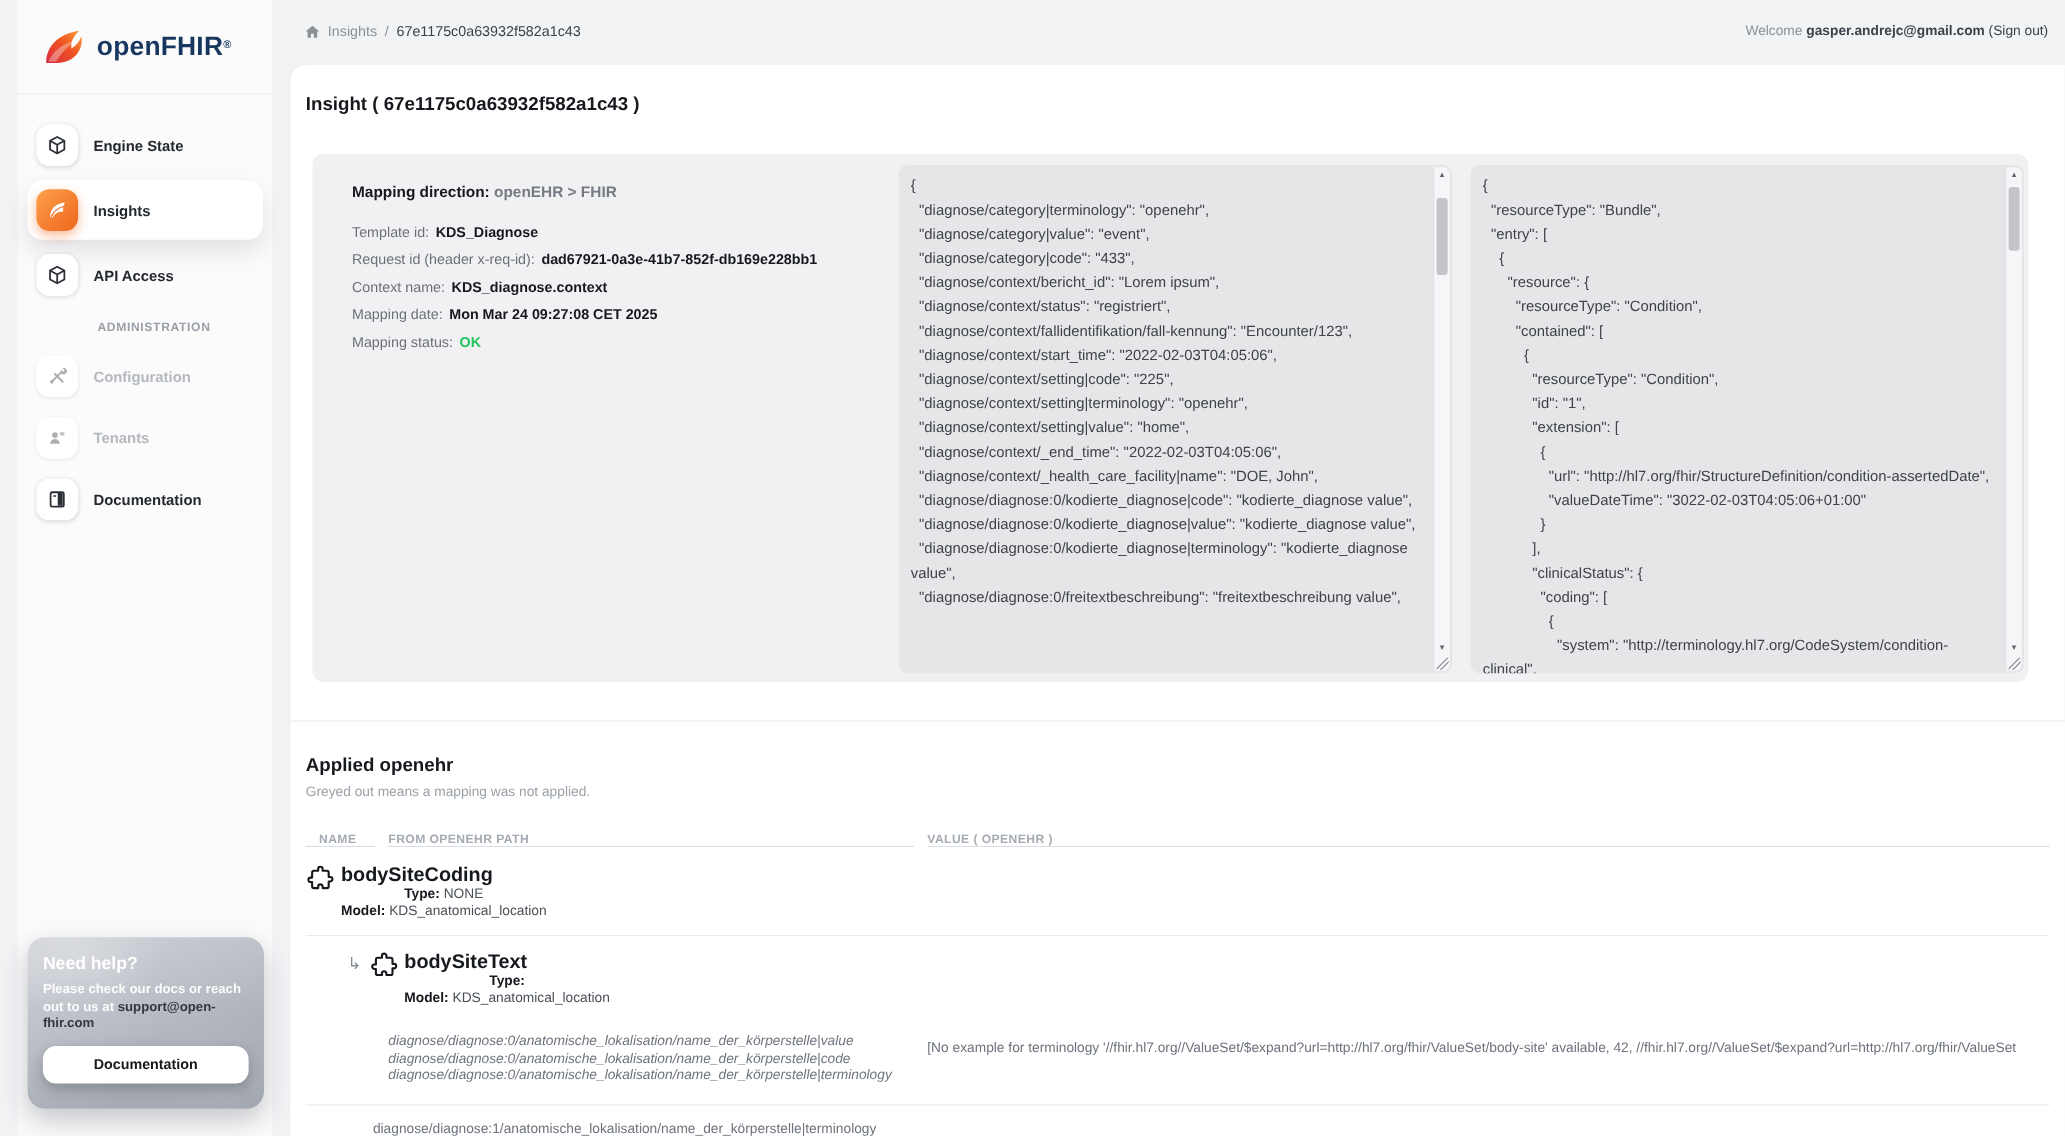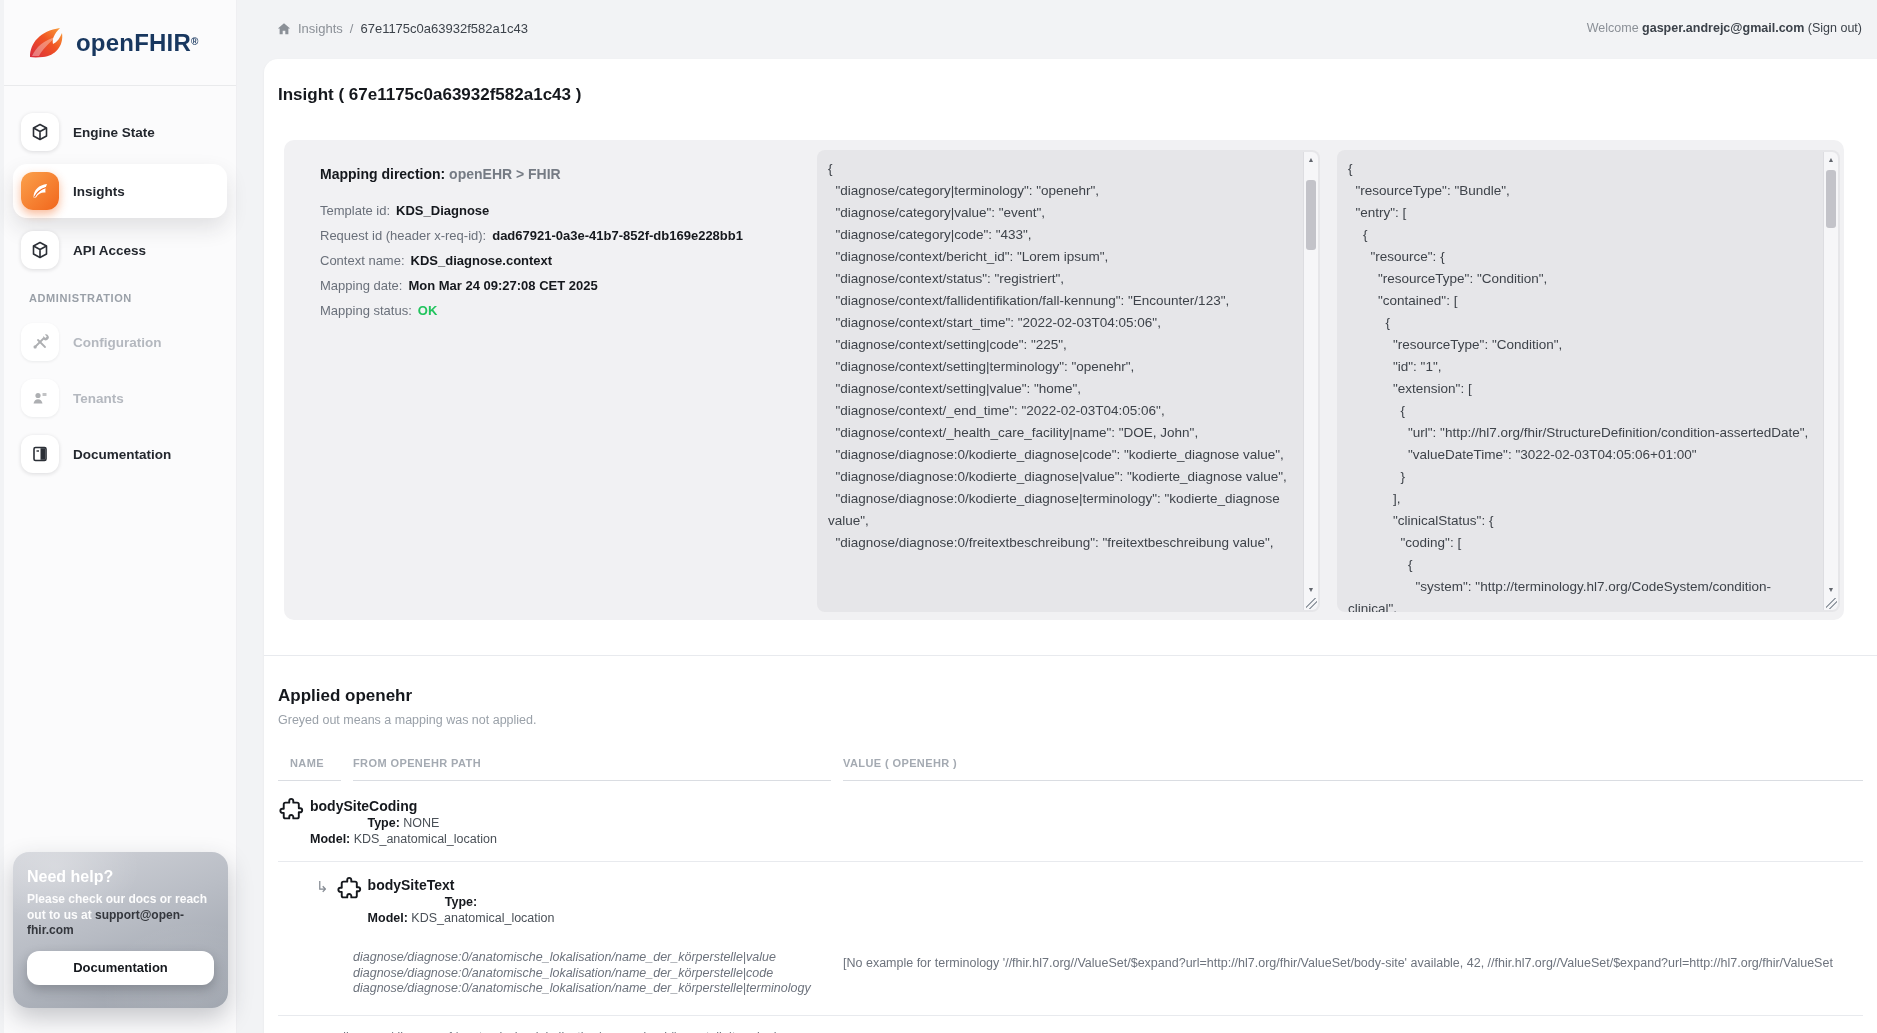--- a/index.html
+++ b/index.html
@@ -1,38 +1,38 @@
 <!DOCTYPE html>
 <html><head>
 <meta charset="utf-8">
 <style>
   * { margin:0; padding:0; box-sizing:border-box; }
   html,body { width:1877px; height:1033px; overflow:hidden;
     font-family:"Liberation Sans", sans-serif; background:#f2f3f5; color:#1f2937; }
 
   
-  .sidebar { position:absolute; left:4px; top:0; width:233px; height:1033px;
+  .sidebar { position:absolute; left:16px; top:0; width:233px; height:1033px;
     background:#fbfbfc; border-right:1px solid #efeff2; z-index:5; }
   .logo-row { height:86px; display:flex; align-items:center; gap:10px;
     padding:0 22px; border-bottom:1px solid #e9eaec; }
   .logo-text { font-size:24px; font-weight:700; color:#18375f; letter-spacing:.2px; }
   .logo-reg { font-size:10px; vertical-align:super; color:#18375f; font-weight:700; }
   .nav { padding:22px 9px 0; }
   .nav-item { display:flex; align-items:center; gap:14px; padding:5px 8px;
     margin-bottom:8px; border-radius:14px; cursor:pointer; }
   .nav-item.active { background:#ffffff; box-shadow:0 10px 22px rgba(30,35,40,.12); padding:8px; }
   .icon-box { width:38px; height:38px; border-radius:12px; background:#ffffff;
     box-shadow:0 1px 4px rgba(20,24,30,.14); display:flex; align-items:center; justify-content:center; flex:0 0 38px; }
   .nav-item.active .icon-box { background:linear-gradient(135deg,#fba14c 0%,#f1661c 100%); box-shadow:0 4px 10px rgba(241,102,28,.45); }
   .nav-label { font-size:13.5px; font-weight:600; color:#23272e; }
   .nav-item.disabled .icon-box { box-shadow:0 1px 3px rgba(20,24,30,.07); }
   .nav-item.disabled .nav-label { color:#b4b8bf; }
   .nav-item.disabled svg { opacity:.38; }
   .admin-heading { font-size:11px; font-weight:700; color:#9aa0a8; letter-spacing:.6px;
-    margin:18px 0 14px 16px; }
+    margin:18px 0 14px 16px;text-align:center; }
 
   
   .help-card { position:absolute; left:9px; bottom:25px; width:215px; height:156px;
     border-radius:16px; padding:16px 14px 14px;
     background:linear-gradient(160deg,#d2d4da 0%,#b9bdc5 45%,#989ea8 100%);
     box-shadow:0 10px 24px rgba(40,45,55,.25); overflow:hidden; }
   .help-card::before { content:""; position:absolute; inset:0;
     background:
      radial-gradient(140px 90px at 20% 10%, rgba(255,255,255,.25), transparent 60%),
      radial-gradient(160px 120px at 85% 90%, rgba(255,255,255,.12), transparent 60%);
@@ -86,28 +86,28 @@
       transparent 62%, #9aa0a8 62%, #9aa0a8 70%, transparent 70%); }
 
   
   .applied { position:absolute; top:596px; left:0; right:0;
     border-top:1px solid #e8eaee; padding:30px 14px 0; background:#ffffff; }
   .applied-title { font-size:17px; font-weight:700; color:#15181d; }
   .applied-sub { font-size:12.5px; color:#9aa1a9; margin-top:7px; }
   .thead { display:grid; grid-template-columns:63px 478px 1fr; column-gap:12px;
     margin-top:30px; }
   .th { font-size:11px; font-weight:700; color:#a4aab2; letter-spacing:.4px;
-    padding-bottom:11px; border-bottom:1px solid #dadde2; }
+    border-bottom:1px solid #dadde2; }
   .th:first-child { padding-left:12px; }
   .mrow { position:relative; border-bottom:1px solid #e8eaee; }
   .row-head { display:flex; align-items:flex-start; gap:5px; }
   .mrow.r1 { padding:16px 0 14px; }
   .mrow.r2 { padding:14px 0 18px; }
   .mrow.r3 { padding:14px 0 40px; }
-  .mname { font-size:14px; font-weight:700; color:#15181d; line-height:18px; }
+  .mname { font-size:18px; font-weight:700; color:#15181d; line-height:18px; }
   .mmeta { font-size:12.5px; color:#4b5158; line-height:16px;text-align:center; }
   .mmeta b { color:#15181d; font-weight:700; }
   .indent-arrow { color:#868c94; font-size:15px; margin:2px 2px 0 38px; }
   .paths { margin:24px 0 0 75px; font-size:12.5px; color:#6d737d; line-height:15.5px;font-style:italic; }
   .mvalue { position:absolute; left:565px; right:0; top:94px; font-size:12.5px;
     color:#6d737d; white-space:nowrap; overflow:hidden; }
   .path-line { font-size:12.5px; color:#6d737d; margin-left:61px; }
 
   svg { display:block; }
 </style>

